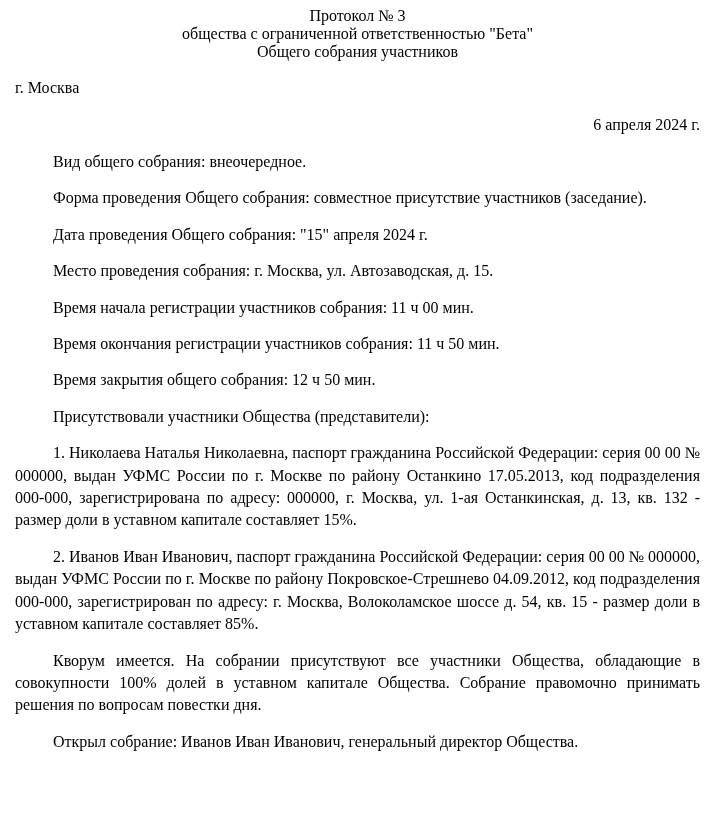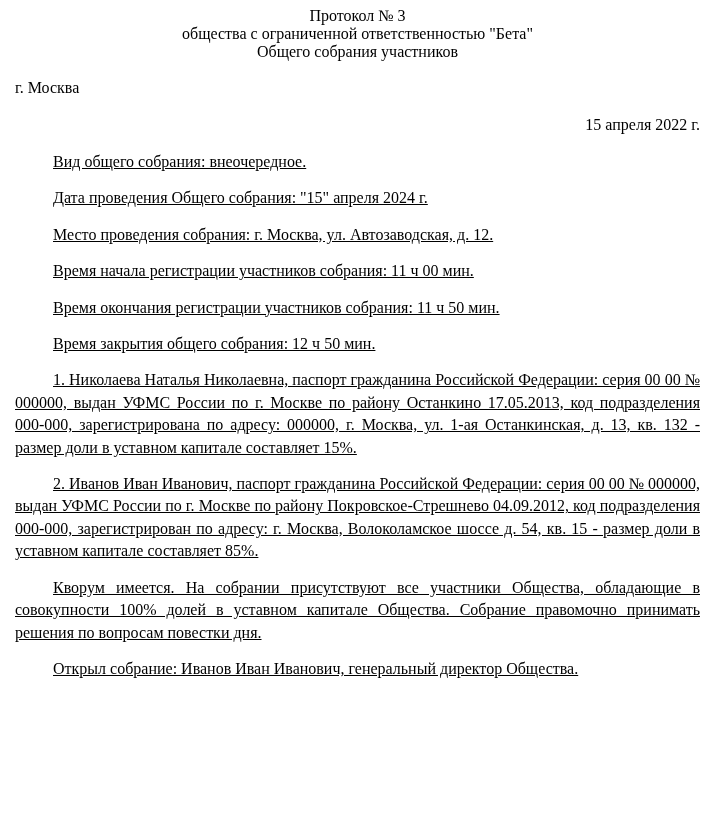--- a/index.html
+++ b/index.html
@@ -38,42 +38,43 @@
   .date-line {
     text-align: right;
     line-height: 22px;
     margin: 0 0 15px 0;
   }
   .para {
     margin: 0 0 14px 0;
     line-height: 22.4px;
     text-align: justify;
     text-indent: 38px;
-    text-decoration: underline;
   }
 </style>
 </head>
 <body>
 
 <div class="page">
 
   <div class="title-block">
     <div class="title-line">Протокол № 3</div>
     <div class="title-line">общества с ограниченной ответственностью "Бета"</div>
     <div class="title-line">Общего собрания участников</div>
   </div>
 
   <p class="city-line">г. Москва</p>
 
-  <p class="date-line">15 апреля 2022 г.</p>
+  <p class="date-line">6 апреля 2024 г.</p>
 
   <p class="para">Вид общего собрания: внеочередное.</p>
+  <p class="para">Форма проведения Общего собрания: совместное присутствие участников (заседание).</p>
   <p class="para">Дата проведения Общего собрания: "15" апреля 2024 г.</p>
-  <p class="para">Место проведения собрания: г. Москва, ул. Автозаводская, д. 12.</p>
+  <p class="para">Место проведения собрания: г. Москва, ул. Автозаводская, д. 15.</p>
   <p class="para">Время начала регистрации участников собрания: 11 ч 00 мин.</p>
   <p class="para">Время окончания регистрации участников собрания: 11 ч 50 мин.</p>
   <p class="para">Время закрытия общего собрания: 12 ч 50 мин.</p>
+  <p class="para">Присутствовали участники Общества (представители):</p>
   <p class="para">1. Николаева Наталья Николаевна, паспорт гражданина Российской Федерации: серия 00 00 № 000000, выдан УФМС России по г. Москве по району Останкино 17.05.2013, код подразделения 000-000, зарегистрирована по адресу: 000000, г. Москва, ул. 1-ая Останкинская, д. 13, кв. 132 - размер доли в уставном капитале составляет 15%.</p>
   <p class="para">2. Иванов Иван Иванович, паспорт гражданина Российской Федерации: серия 00 00 № 000000, выдан УФМС России по г. Москве по району Покровское-Стрешнево 04.09.2012, код подразделения 000-000, зарегистрирован по адресу: г. Москва, Волоколамское шоссе д. 54, кв. 15 - размер доли в уставном капитале составляет 85%.</p>
   <p class="para">Кворум имеется. На собрании присутствуют все участники Общества, обладающие в совокупности 100% долей в уставном капитале Общества. Собрание правомочно принимать решения по вопросам повестки дня.</p>
   <p class="para">Открыл собрание: Иванов Иван Иванович, генеральный директор Общества.</p>
 
 </div>
 
 </body></html>

